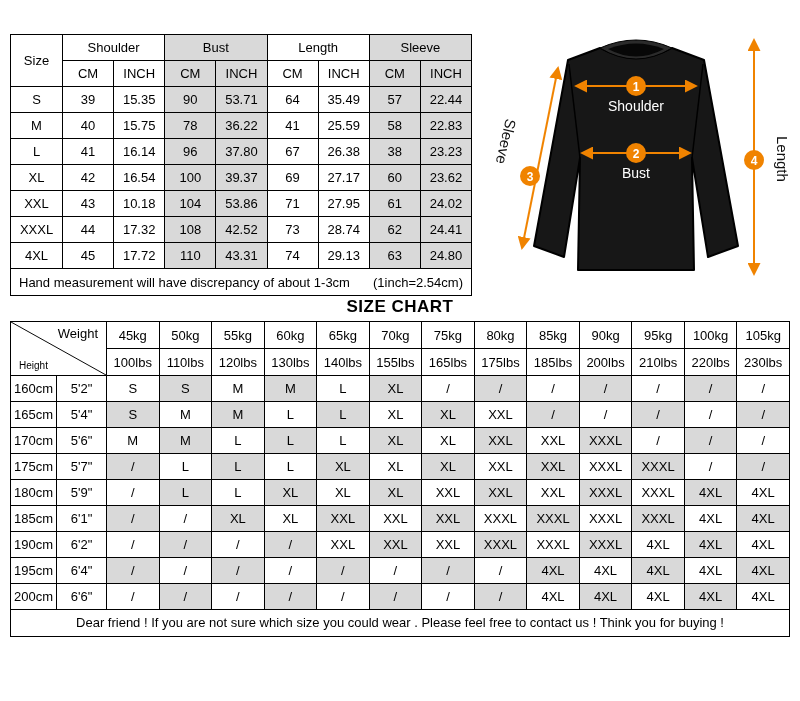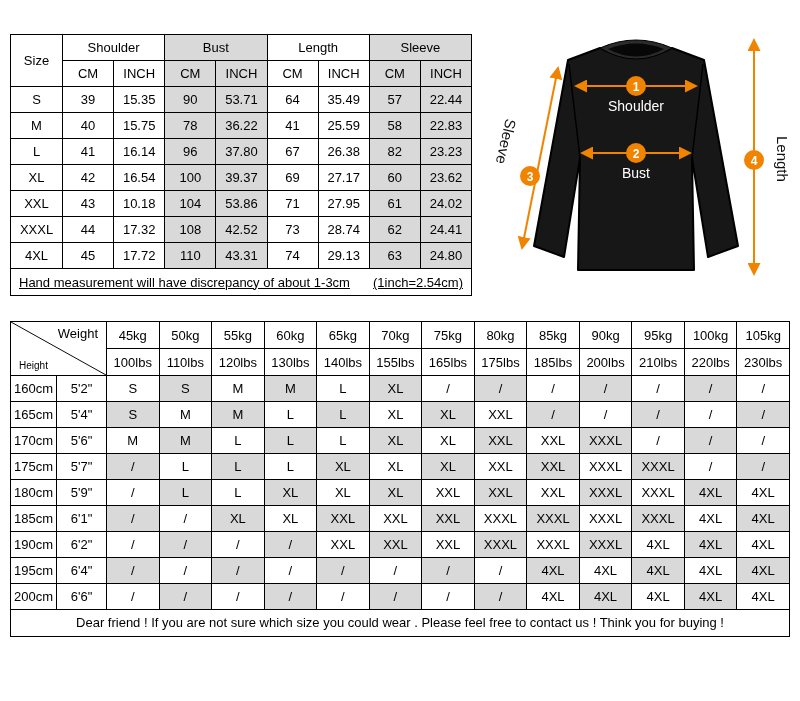--- a/index.html
+++ b/index.html
@@ -4,21 +4,21 @@
 <style>
   html,body{margin:0;padding:0;background:#fff;}
   .page{position:relative;width:800px;height:701px;background:#ffffff;font-family:"Liberation Sans",sans-serif;color:#000;overflow:hidden;}
   table{border-collapse:collapse;table-layout:fixed;}
   th,td{border:1px solid #000;text-align:center;vertical-align:middle;font-size:13px;font-weight:normal;height:25px;padding:0;white-space:nowrap;overflow:hidden;}
   .shade{background:#d9d9d9;}
 
   .top-section{position:relative;height:297px;}
   .measure-table{position:absolute;left:10px;top:34px;width:462px;}
   .measure-table .note-cell{height:26px;}
-  .note-inner{display:flex;justify-content:space-between;align-items:center;padding:0 8px;text-decoration:underline;}
+  .note-inner{display:flex;justify-content:space-between;align-items:center;padding:0 8px;}
   .shirt-area{position:absolute;top:8px;right:4px;width:320px;height:285px;}
 
   .chart-title{position:absolute;left:0;top:297px;width:100%;text-align:center;font-size:17px;font-weight:bold;letter-spacing:.5px;}
 
   .size-table{position:absolute;left:10px;top:321px;width:780px;}
   .size-table th{height:26px;}
   .diag-cell{position:relative;padding:0;}
   .diag-cell svg{position:absolute;left:0;top:0;width:100%;height:100%;display:block;}
   .diag-weight{position:absolute;top:4px;right:8px;font-size:13px;}
   .diag-height{position:absolute;bottom:4px;left:8px;font-size:10px;}
@@ -91,21 +91,21 @@
             <td class="shade">22.83</td>
           </tr>
           <tr>
             <td>L</td>
             <td>41</td>
             <td>16.14</td>
             <td class="shade">96</td>
             <td class="shade">37.80</td>
             <td>67</td>
             <td>26.38</td>
-            <td class="shade">82</td>
+            <td class="shade">38</td>
             <td class="shade">23.23</td>
           </tr>
           <tr>
             <td>XL</td>
             <td>42</td>
             <td>16.54</td>
             <td class="shade">100</td>
             <td class="shade">39.37</td>
             <td>69</td>
             <td>27.17</td>
@@ -190,20 +190,21 @@
 
           <line x1="278" y1="32" x2="278" y2="266" stroke="#f08300" stroke-width="2" marker-start="url(#arr)" marker-end="url(#arr)"></line>
           <circle cx="278" cy="152" r="10" fill="#f08300"></circle>
           <text x="278" y="156.5" class="marker-num">4</text>
           <text transform="translate(301,128) rotate(90)" text-anchor="start" class="outside-label">Length</text>
         </g>
       </svg>
     </div>
   </div>
 
+  <div class="chart-title">SIZE CHART</div>
 
   <table class="size-table">
     <colgroup>
       <col style="width:46px">
         <col style="width:50px">
       <col>
         <col>
         <col>
         <col>
         <col>

